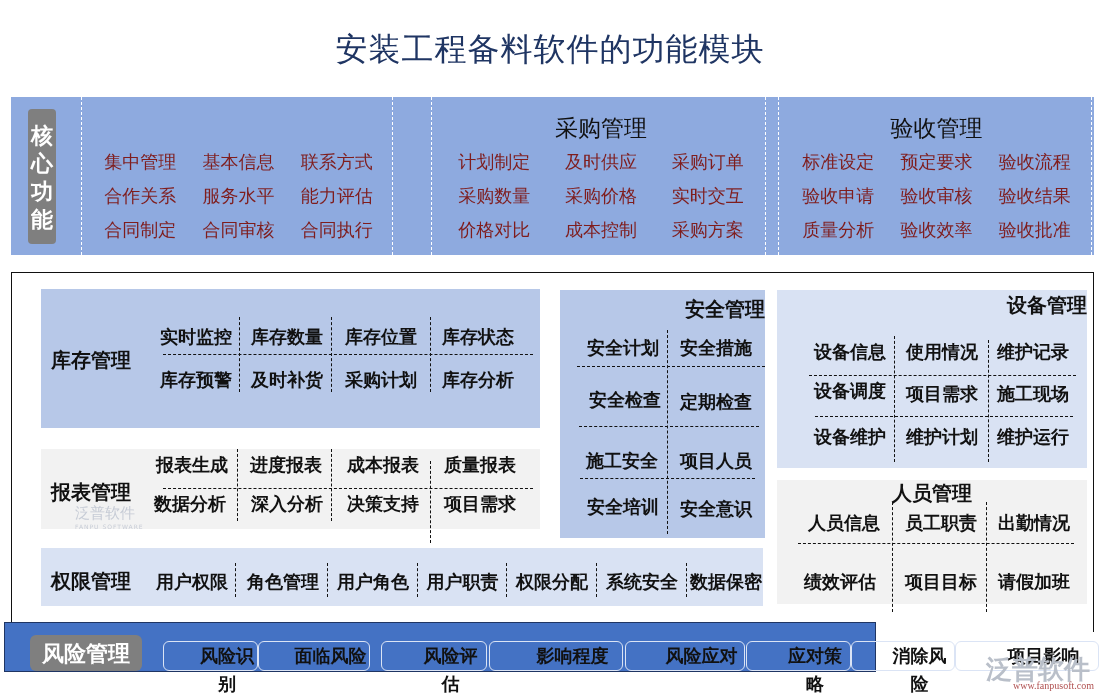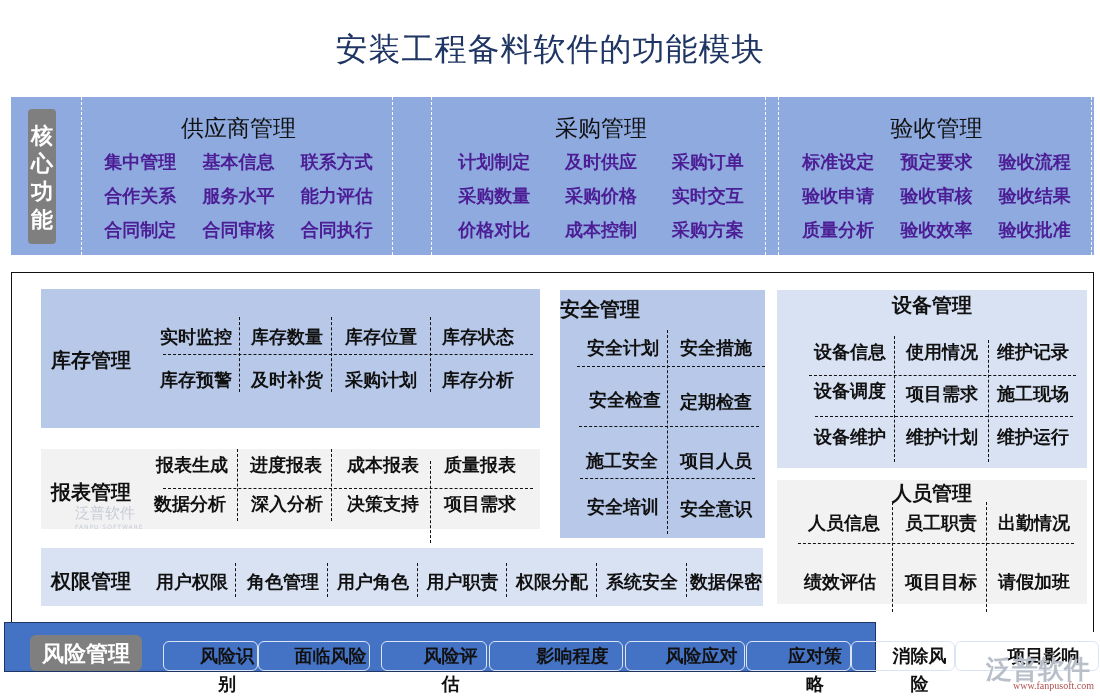--- a/index.html
+++ b/index.html
@@ -12,21 +12,21 @@
   
   .core { position: absolute; left: 11px; top: 97px; width: 1083px; height: 158px; background: #8eaadf; }
   .core-tag { position: absolute; left: 17px; top: 12px; width: 28px; height: 135px; background: #7f7f7f;
     border-radius: 4px; color: #fff; font-size: 22px; font-weight: bold; line-height: 28px;
     display: flex; flex-direction: column; align-items: center; justify-content: center; }
   .vdash { position: absolute; top: 0; height: 158px; border-left: 1px dashed #ffffff; }
   .core-col { position: absolute; top: 0; height: 158px; }
   .core-col .h { position: absolute; top: 16px; width: 100%; text-align: center; font-size: 23px; color: #111; }
   .core-col .grid { position: absolute; top: 54px; left: 0; width: 100%; display: grid;
     grid-template-columns: 1fr 1fr 1fr; row-gap: 12px; }
-  .core-col .grid span { text-align: center; color: #4c1d95; font-size: 18px; font-weight: bold; line-height: 22px; }
+  .core-col .grid span { text-align: center; color: #7f1d1d; font-size: 18px; font-weight: normal; line-height: 22px; }
 
   
   .frame { position: absolute; left: 11px; top: 272px; width: 1083px; height: 360px; border: 1.5px solid #111; border-bottom: none; }
 
   .box { position: absolute; }
   .blue { background: #b7c8e8; }
   .lblue { background: #d9e2f3; }
   .grey { background: #f2f2f2; }
   .label { position: absolute; font-size: 20px; color: #111; font-weight: bold; }
   .cell { position: absolute; font-size: 18px; color: #111; text-align: center; font-weight: bold; }
@@ -59,21 +59,20 @@
     <span>能</span>
   </div>
   <div class="vdash" style="left:70px"></div>
   <div class="vdash" style="left:381px"></div>
   <div class="vdash" style="left:420px"></div>
   <div class="vdash" style="left:754px"></div>
   <div class="vdash" style="left:767px"></div>
   <div class="vdash" style="left:1080px"></div>
 
   <div class="core-col" style="left:80px;width:295px">
-    <div class="h">供应商管理</div>
     <div class="grid">
       <span>集中管理</span>
       <span>基本信息</span>
       <span>联系方式</span>
       <span>合作关系</span>
       <span>服务水平</span>
       <span>能力评估</span>
       <span>合同制定</span>
       <span>合同审核</span>
       <span>合同执行</span>
@@ -157,37 +156,37 @@
   <div class="cell" style="left:108px;top:22px;width:86px">用户权限</div>
   <div class="cell" style="left:198px;top:22px;width:88px">角色管理</div>
   <div class="cell" style="left:288px;top:22px;width:88px">用户角色</div>
   <div class="cell" style="left:378px;top:22px;width:87px">用户职责</div>
   <div class="cell" style="left:467px;top:22px;width:88px">权限分配</div>
   <div class="cell" style="left:557px;top:22px;width:88px">系统安全</div>
   <div class="cell" style="left:647px;top:22px;width:76px">数据保密</div>
 </div>
 
 <div class="box blue" style="left:560px;top:290px;width:205px;height:248px">
-  <div class="label" style="left:0;top:6px;width:205px;text-align:left">安全管理</div>
+  <div class="label" style="left:0;top:6px;width:205px;text-align:right">安全管理</div>
   <div class="vd" style="left:107px;top:40px;height:204px"></div>
   <div class="hd" style="left:17px;top:76px;width:188px"></div>
   <div class="hd" style="left:19px;top:136px;width:180px"></div>
   <div class="hd" style="left:20px;top:188px;width:175px"></div>
   <div class="cell" style="left:20px;top:46px;width:86px">安全计划</div>
   <div class="cell" style="left:110px;top:46px;width:92px">安全措施</div>
   <div class="cell" style="left:22px;top:98px;width:86px">安全检查</div>
   <div class="cell" style="left:110px;top:100px;width:92px">定期检查</div>
   <div class="cell" style="left:18px;top:159px;width:88px">施工安全</div>
   <div class="cell" style="left:110px;top:159px;width:92px">项目人员</div>
   <div class="cell" style="left:20px;top:205px;width:86px">安全培训</div>
   <div class="cell" style="left:110px;top:207px;width:92px">安全意识</div>
 </div>
 
 <div class="box lblue" style="left:777px;top:290px;width:310px;height:178px">
-  <div class="label" style="left:0;top:2px;width:310px;text-align:center">设备管理</div>
+  <div class="label" style="left:0;top:2px;width:310px;text-align:right">设备管理</div>
   <div class="vd" style="left:117px;top:46px;height:126px"></div>
   <div class="vd" style="left:211px;top:50px;height:122px"></div>
   <div class="hd" style="left:32px;top:85px;width:267px"></div>
   <div class="hd" style="left:38px;top:126px;width:258px"></div>
   <div class="cell" style="left:30px;top:50px;width:86px">设备信息</div>
   <div class="cell" style="left:120px;top:50px;width:90px">使用情况</div>
   <div class="cell" style="left:213px;top:50px;width:86px">维护记录</div>
   <div class="cell" style="left:30px;top:89px;width:86px">设备调度</div>
   <div class="cell" style="left:120px;top:92px;width:90px">项目需求</div>
   <div class="cell" style="left:213px;top:92px;width:86px">施工现场</div>

